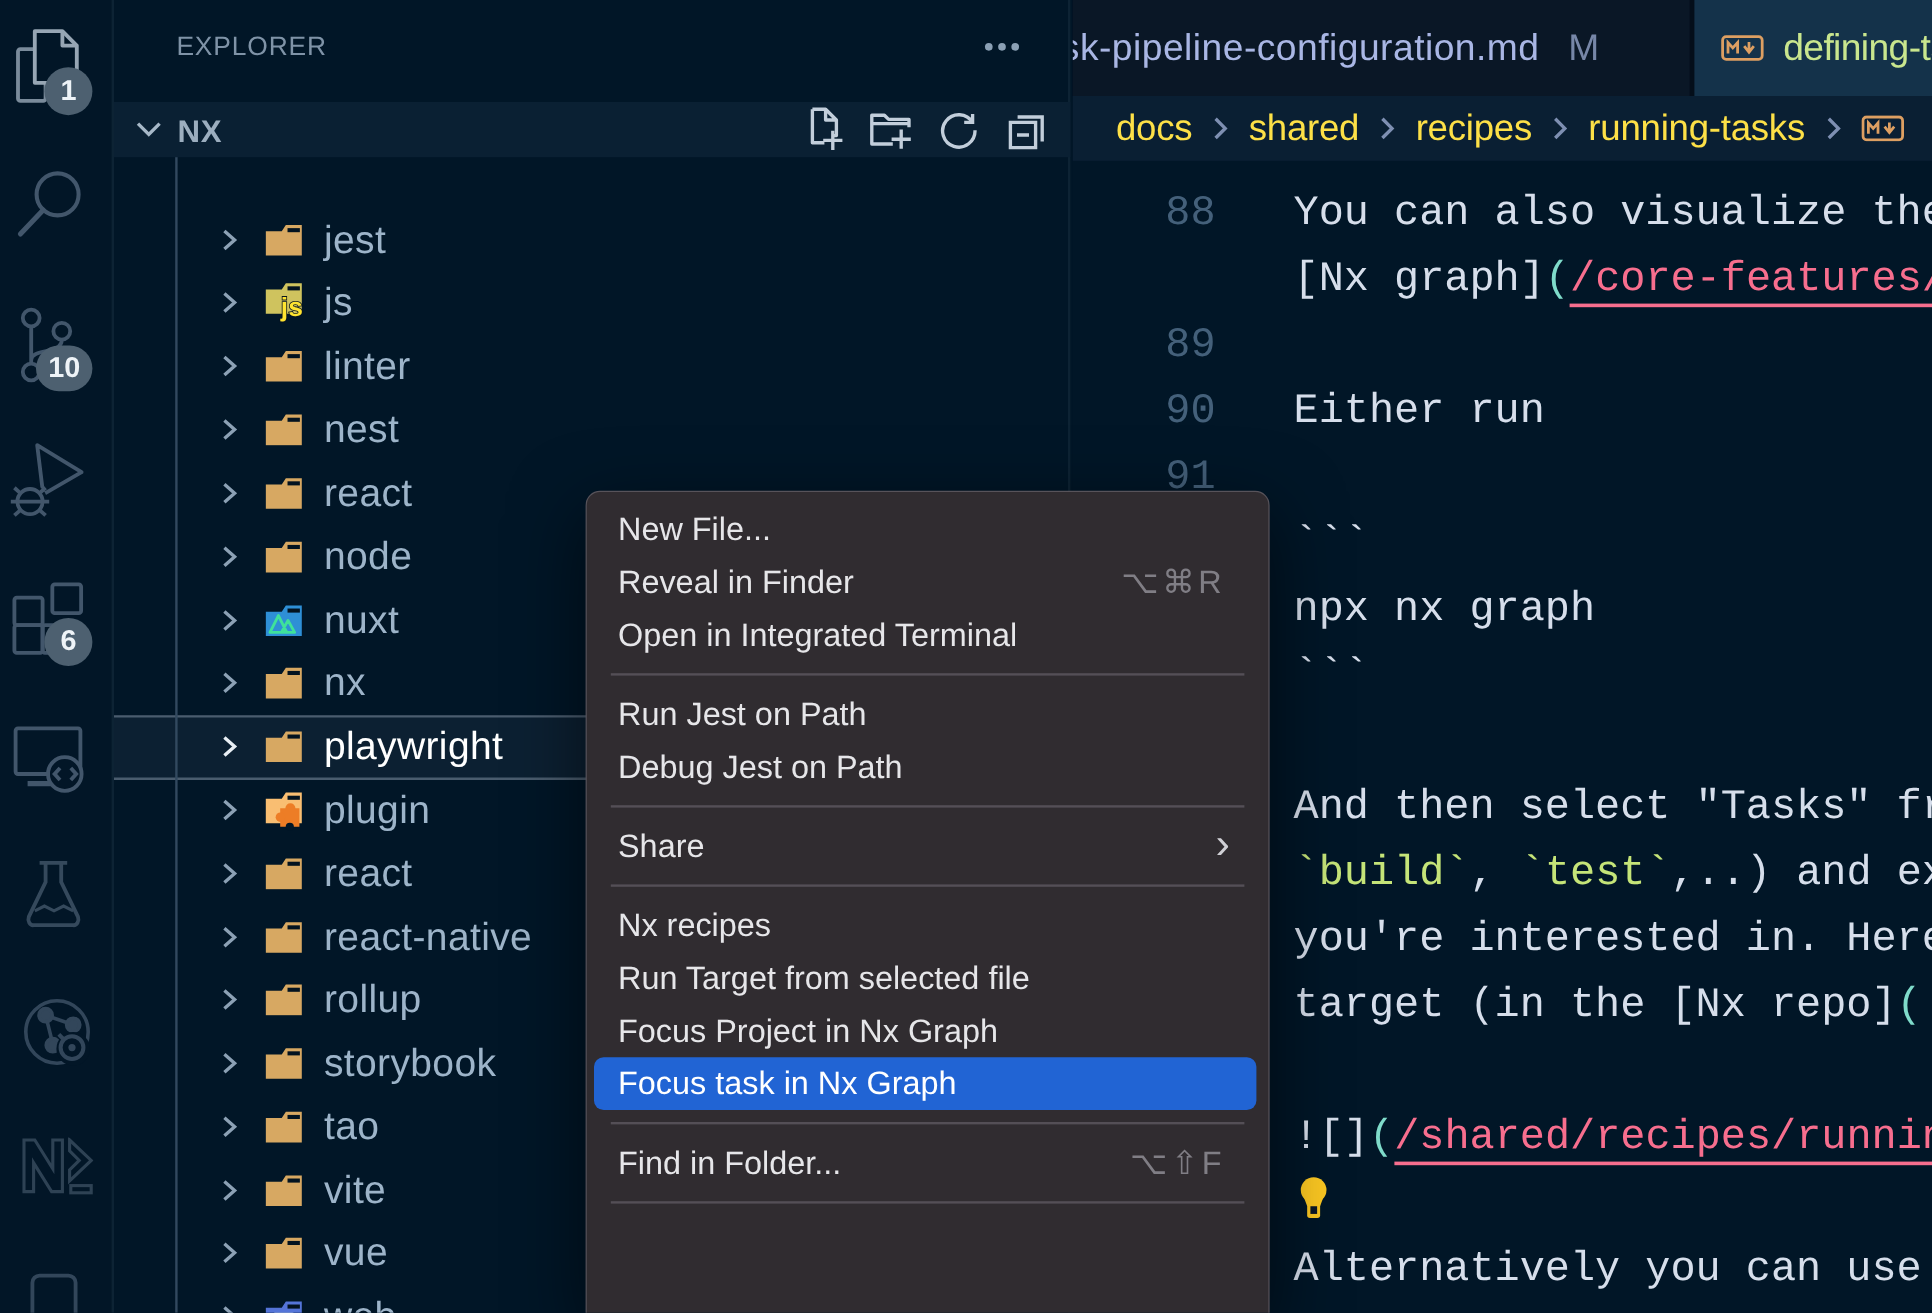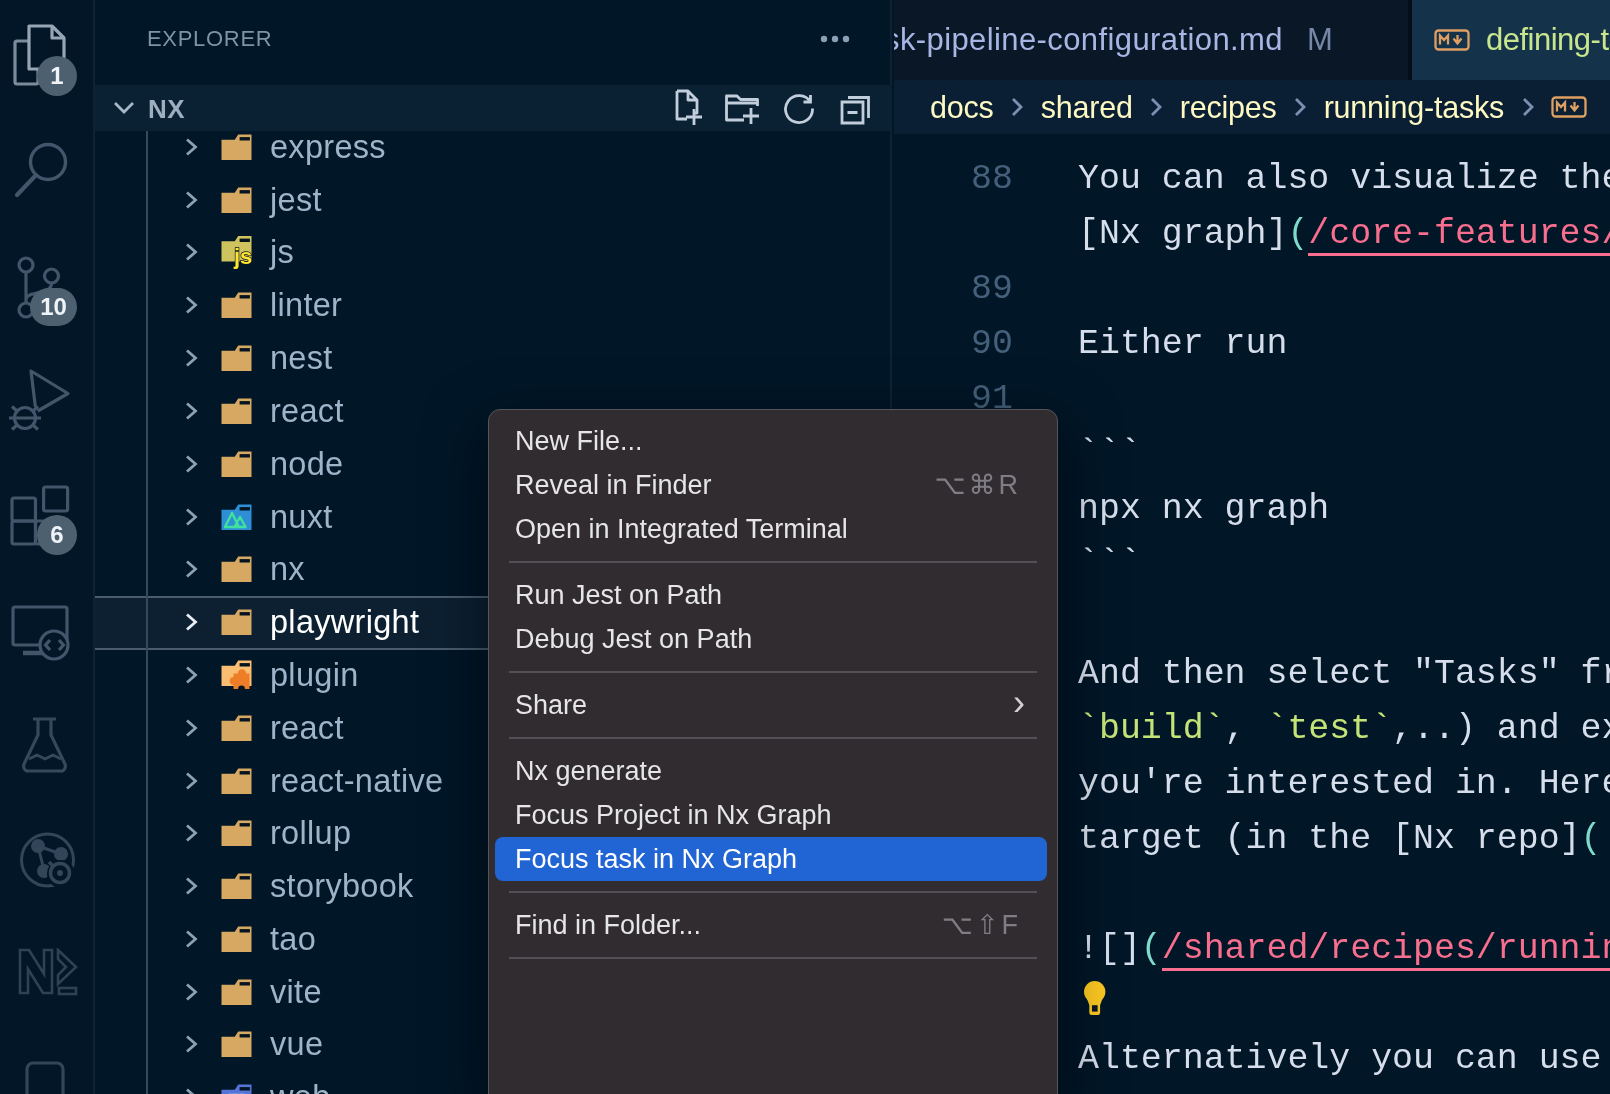--- a/index.html
+++ b/index.html
@@ -22,21 +22,21 @@
   #selrow { left:0px; top:596px; width:797px; height:54px; background:#0c2032; border-top:2px solid rgba(125,142,160,0.55); border-bottom:2px solid rgba(125,142,160,0.55); }
   #guide { left:51px; z-index:2; top:131px; width:2px; height:963px; background:#32495f; }
   
   #editor { left:894px; top:0; width:716px; height:1094px; background:#011627; }
   #tabstrip { left:0; top:0; width:716px; height:80px; background:#040e1a; }
   #tab1 { left:0; top:0; width:514px; height:80px; background:#0a1726; overflow:hidden; }
   #tab1 .t { position:absolute; left:-10px; top:50%; transform:translateY(-50%); font-size:31px; color:#a9b6e4; letter-spacing:0.4px; white-space:nowrap; }
   #tab1 .m { color:#7787a8; margin-left:24px; }
   #tab2 { left:518px; top:0; width:198px; height:80px; background:#14324a; overflow:hidden; }
   #tab2 .t { position:absolute; left:74px; top:50%; transform:translateY(-50%); font-size:31px; color:#c9e68e; letter-spacing:-0.5px; white-space:nowrap; }
-  #crumbs { left:0; top:80px; width:716px; height:54px; background:#0a1f33; font-size:30.5px; color:#fef9c3; letter-spacing:-0.2px; }
+  #crumbs { left:0; top:80px; width:716px; height:54px; background:#0a1f33; font-size:30.5px; color:#fde047; letter-spacing:-0.2px; }
   #crumbs .bsep { margin:0 16.5px; flex:none; }
   #code { left:0; top:134px; width:716px; height:960px; font-family:"Liberation Mono", monospace; font-size:34.9px; }
   .cl { position:absolute; left:184px; height:55px; line-height:55px; white-space:pre; color:#d6deeb; }
   .ln { position:absolute; width:119px; text-align:right; height:55px; line-height:55px; color:#44607a; }
   .teal { color:#7fdbca; }
   .pink { color:#f76e8e; border-bottom:3px solid #f76e8e; }
   .grn { color:#c5e478; }
   
   #menu { left:488px; top:409px; width:570px; height:690px; background:#302c30; border:1px solid #57535a;
           border-radius:12px 12px 0 0; box-shadow:0 18px 60px rgba(0,0,0,0.55); padding-top:9px; }
@@ -110,30 +110,20 @@
     <svg class="abs" style="left:24px;top:1060px" width="42" height="40" viewBox="0 0 42 40" fill="none" stroke="#32465a" stroke-width="3.2">
       <rect x="3" y="3" width="36" height="50" rx="6"></rect>
     </svg>
   </div>
   <div id="sidebar" class="abs">
     <div id="sbtitle" class="abs">EXPLORER</div>
     <div id="nxhead" class="abs"></div>
     <div id="nxlabel" class="abs">NX</div>
     <div id="guide" class="abs"></div>
     <div id="selrow" class="abs"></div>
-    <div class="treerow" style="top:120.5px">
-        <svg class="chev" width="20" height="22" viewBox="0 0 20 22" fill="none">
-          <path d="M6,3.5 L14.5,11 L6,18.5" stroke="#8ca1b5" stroke-width="2.8"></path>
-        </svg>
-        <svg class="fico" width="31" height="27" viewBox="0 0 31 27">
-          <path d="M0.5,26.5 V6.2 H13.8 L17.2,1 H30.5 V26.5 Z" fill="#d7a862"></path>
-          <rect x="18.6" y="3.6" width="10.3" height="3.4" fill="#031320"></rect>
-        </svg>
-        <span class="lbl" style="">express</span>
-      </div>
 <div class="treerow" style="top:173.0px">
         <svg class="chev" width="20" height="22" viewBox="0 0 20 22" fill="none">
           <path d="M6,3.5 L14.5,11 L6,18.5" stroke="#8ca1b5" stroke-width="2.8"></path>
         </svg>
         <svg class="fico" width="31" height="27" viewBox="0 0 31 27">
           <path d="M0.5,26.5 V6.2 H13.8 L17.2,1 H30.5 V26.5 Z" fill="#d7a862"></path>
           <rect x="18.6" y="3.6" width="10.3" height="3.4" fill="#031320"></rect>
         </svg>
         <span class="lbl" style="">jest</span>
       </div>
@@ -400,20 +390,21 @@
   <div id="menu" class="abs">
     <div class="mi">New File...</div>
     <div class="mi">Reveal in Finder<span class="sc">⌥⌘R</span></div>
     <div class="mi">Open in Integrated Terminal</div>
     <div class="msep"></div>
     <div class="mi">Run Jest on Path</div>
     <div class="mi">Debug Jest on Path</div>
     <div class="msep"></div>
     <div class="mi">Share<span class="subarr">›</span></div>
     <div class="msep"></div>
-    <div class="mi">Nx generate</div>
+    <div class="mi">Nx recipes</div>
+    <div class="mi">Run Target from selected file</div>
     <div class="mi">Focus Project in Nx Graph</div>
     <div class="mi mhl">Focus task in Nx Graph</div>
     <div class="msep"></div>
     <div class="mi">Find in Folder...<span class="sc">⌥⇧F</span></div>
     <div class="msep"></div>
   </div>
 </div>
 
 </body></html>

